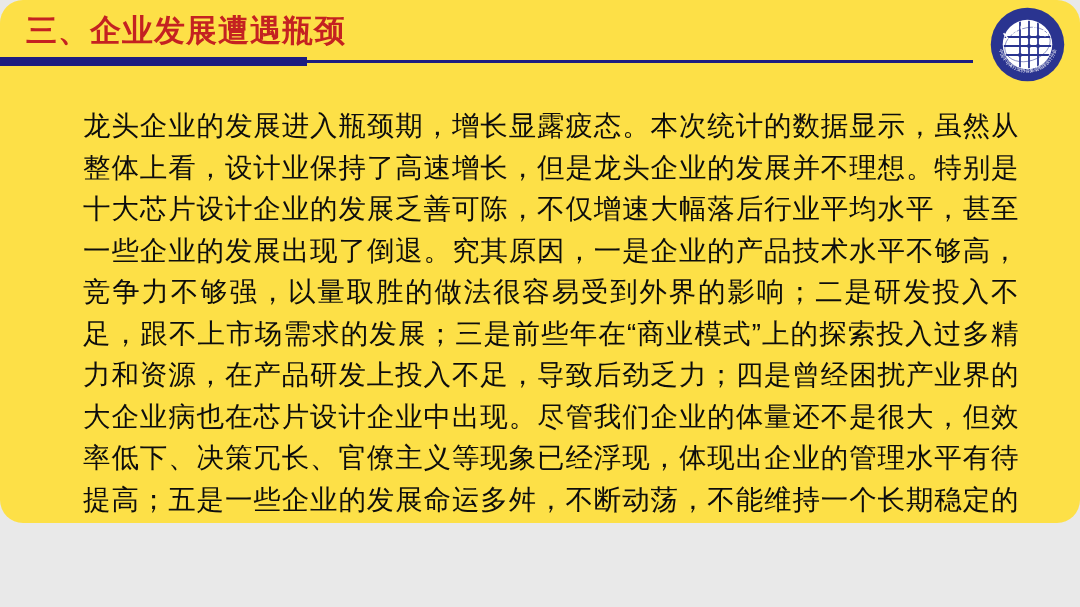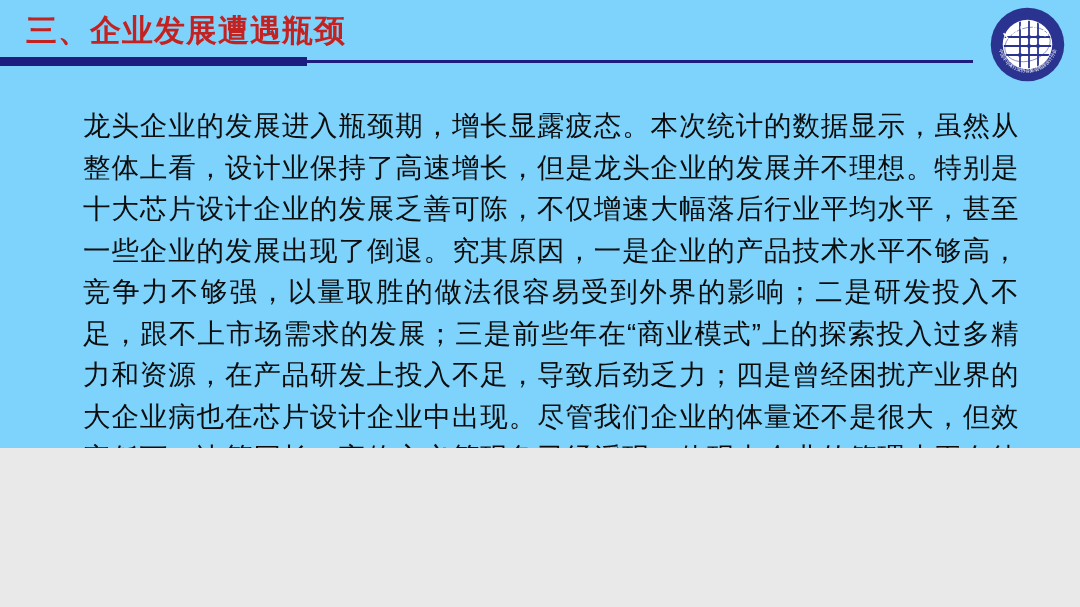--- a/index.html
+++ b/index.html
@@ -5,24 +5,25 @@
   :root{
     --red:#C42221;
     --navy:#1D1D80;
     --footer-blue:#32329B;
     --page-blue:#232966;
     --logo-navy:#2A3490;
   }
   html,body{margin:0;padding:0;background:#e9e9e9;}
   .slide{
     position:relative;
-    width:1080px;height:448px;
-    background:#7dd3fc;
+    width:1080px;height:523px;
+    background:#fde047;
     overflow:hidden;
     font-family:"Liberation Sans","DejaVu Sans",sans-serif;
+    border-radius:23px;
   }
   .slide-title{
     position:absolute;
     left:26px;top:10px;
     font-size:31px;
     font-weight:bold;
     color:var(--red);
     letter-spacing:1px;
     white-space:nowrap;
   }

